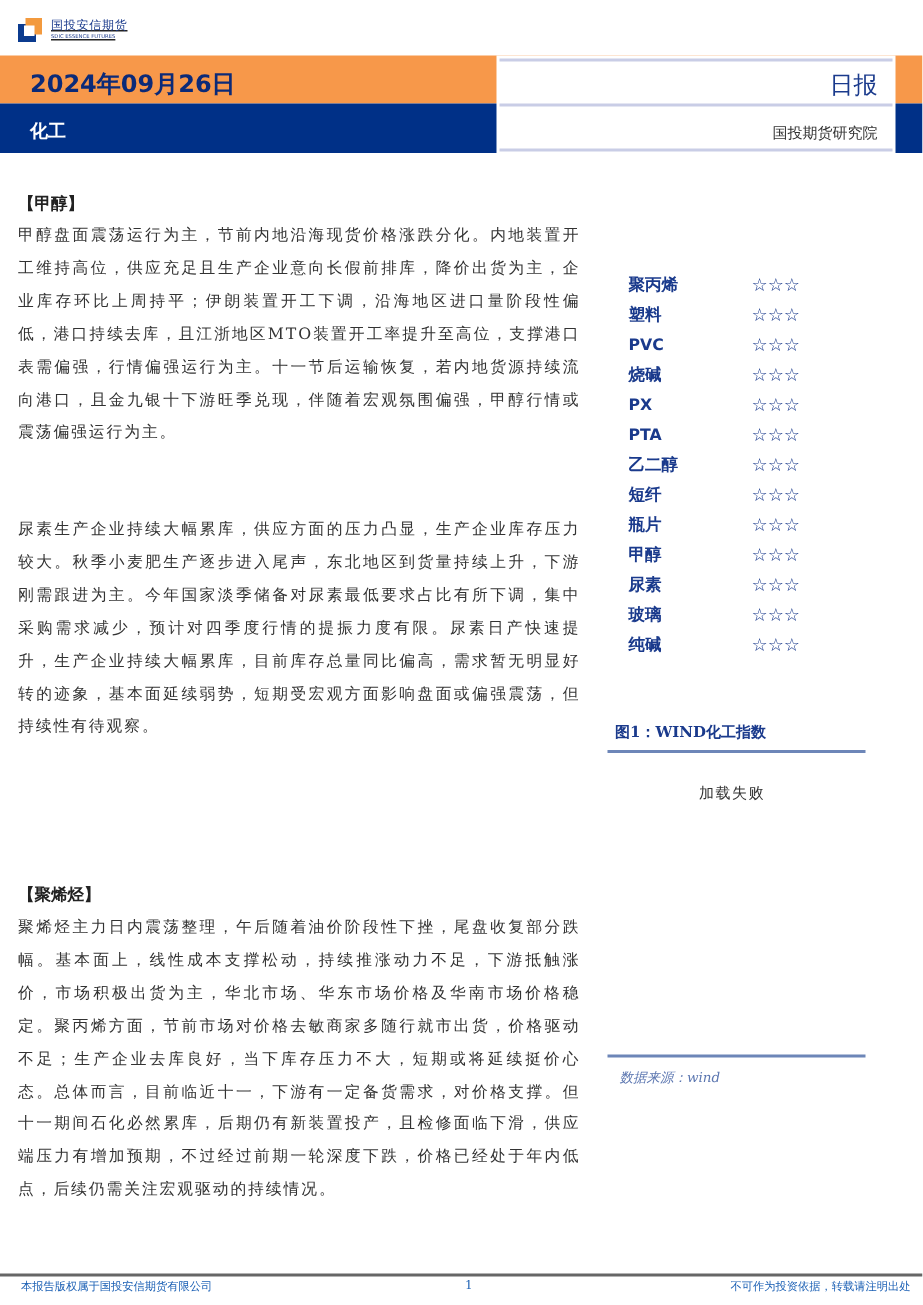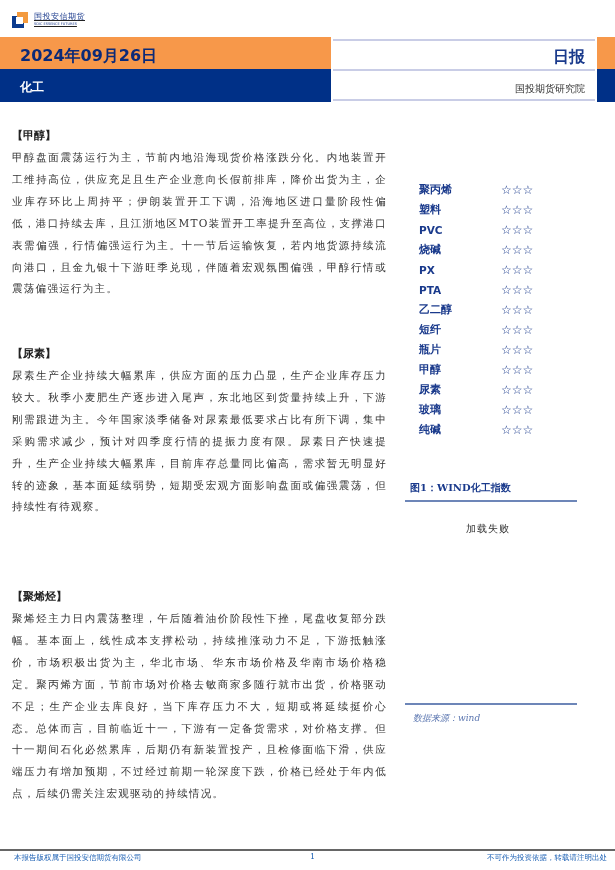--- a/index.html
+++ b/index.html
@@ -15,21 +15,21 @@
   .logo-cn { font-family: "DejaVu Sans", sans-serif; font-size: 8px; color: #1a3a8c; letter-spacing: 0.5px; }
   .logo-en { font-family: "DejaVu Sans", sans-serif; font-size: 3.5px; color: #1a3a8c; margin-top: 2px; }
 
   .band-orange { position: absolute; left: 0; top: 37px; width: 615px; height: 32px; background: #f7984a; }
   .band-navy { position: absolute; left: 0; top: 69px; width: 615px; height: 33px; background: #003087; }
   .header-date { position: absolute; left: 20px; top: 46px; font-family: "DejaVu Sans", sans-serif; font-weight: bold; font-size: 16px; color: #0b2a78; }
   .header-sector { position: absolute; left: 20px; top: 79px; font-family: "DejaVu Sans", sans-serif; font-weight: bold; font-size: 12px; color: #ffffff; }
 
   .header-box { position: absolute; left: 331px; top: 37px; width: 266px; height: 65px; background: #ffffff; }
   .header-box .line { position: absolute; left: 2px; right: 2px; height: 2px; background: #c9cde6; }
-  .header-title { position: absolute; right: 12px; top: 10px; font-family: "DejaVu Sans", sans-serif; font-weight: bold; font-size: 16px; color: #1a3a8c; }
+  .header-title { position: absolute; right: 12px; top: 10px; font-family: "DejaVu Sans", sans-serif; font-weight: normal; font-size: 16px; color: #1a3a8c; }
   .header-org { position: absolute; right: 12px; top: 45px; font-family: Liberation Serif, serif; font-size: 10px; color: #333; }
   .section { margin-bottom: 0; }
   .section-title { font-size: 11px; font-weight: bold; color: #222; height: 22px; line-height: 22px; }
   .section-body { font-size: 10.5px; line-height: 21.9px; color: #333; text-align: justify; letter-spacing: 1.3px; }
   .sec1 { position: absolute; left: 12px; top: 125px; width: 375px; }
   .sec2 { position: absolute; left: 12px; top: 343px; width: 375px; }
   .sec3 { position: absolute; left: 12px; top: 558px; width: 375px; margin-top: 28px; }
 
   .rating { position: absolute; left: 419px; top: 180px; width: 160px; }
   .rating-title { font-size: 11px; font-weight: bold; color: #1a3a8c; height: 20px; line-height: 20px; }
@@ -76,21 +76,20 @@
   <div class="header-org">国投期货研究院</div>
   <div class="line" style="top:62px"></div>
 </div>
 
 <div class="sec1 section">
   <div class="section-title">【甲醇】</div>
   <div class="section-body">甲醇盘面震荡运行为主，节前内地沿海现货价格涨跌分化。内地装置开工维持高位，供应充足且生产企业意向长假前排库，降价出货为主，企业库存环比上周持平；伊朗装置开工下调，沿海地区进口量阶段性偏低，港口持续去库，且江浙地区MTO装置开工率提升至高位，支撑港口表需偏强，行情偏强运行为主。十一节后运输恢复，若内地货源持续流向港口，且金九银十下游旺季兑现，伴随着宏观氛围偏强，甲醇行情或震荡偏强运行为主。</div>
 </div>
 
 <div class="sec2 section">
-  <div class="section-title">【尿素】</div>
   <div class="section-body">尿素生产企业持续大幅累库，供应方面的压力凸显，生产企业库存压力较大。秋季小麦肥生产逐步进入尾声，东北地区到货量持续上升，下游刚需跟进为主。今年国家淡季储备对尿素最低要求占比有所下调，集中采购需求减少，预计对四季度行情的提振力度有限。尿素日产快速提升，生产企业持续大幅累库，目前库存总量同比偏高，需求暂无明显好转的迹象，基本面延续弱势，短期受宏观方面影响盘面或偏强震荡，但持续性有待观察。</div>
 </div>
 
 <div class="sec3 section">
   <div class="section-title">【聚烯烃】</div>
   <div class="section-body">聚烯烃主力日内震荡整理，午后随着油价阶段性下挫，尾盘收复部分跌幅。基本面上，线性成本支撑松动，持续推涨动力不足，下游抵触涨价，市场积极出货为主，华北市场、华东市场价格及华南市场价格稳定。聚丙烯方面，节前市场对价格去敏商家多随行就市出货，价格驱动不足；生产企业去库良好，当下库存压力不大，短期或将延续挺价心态。总体而言，目前临近十一，下游有一定备货需求，对价格支撑。但十一期间石化必然累库，后期仍有新装置投产，且检修面临下滑，供应端压力有增加预期，不过经过前期一轮深度下跌，价格已经处于年内低点，后续仍需关注宏观驱动的持续情况。</div>
 </div>
 
 <div class="rating">
   <div class="rating-row">

